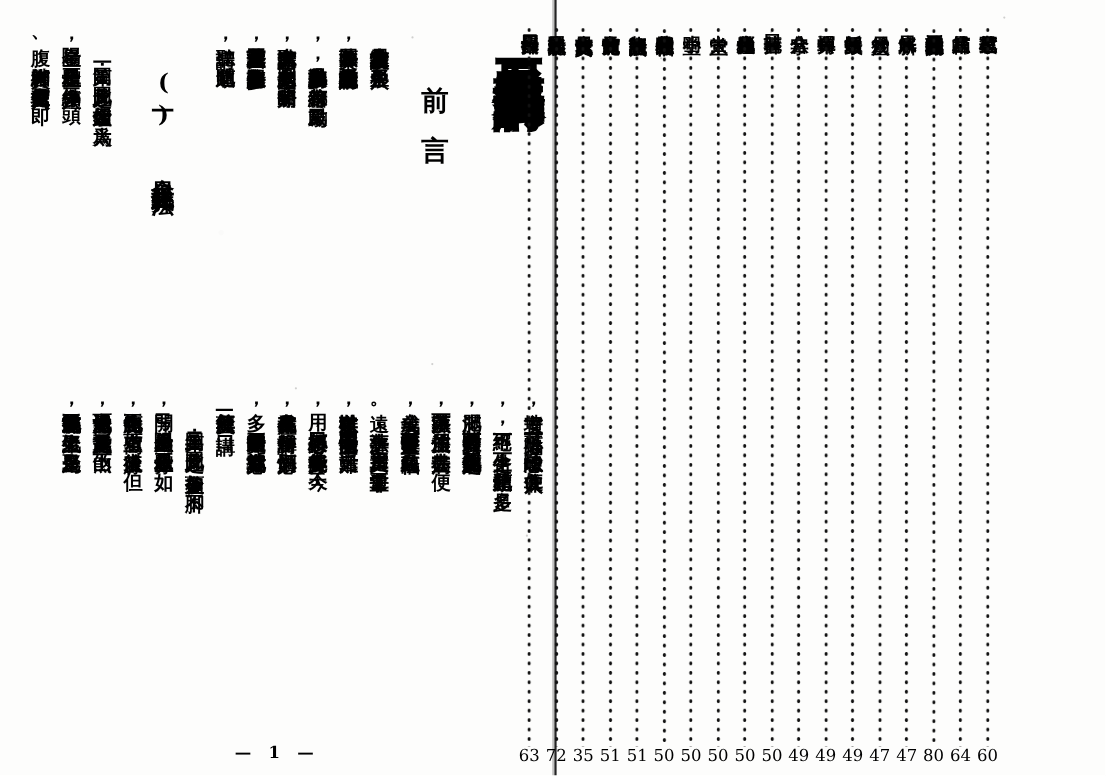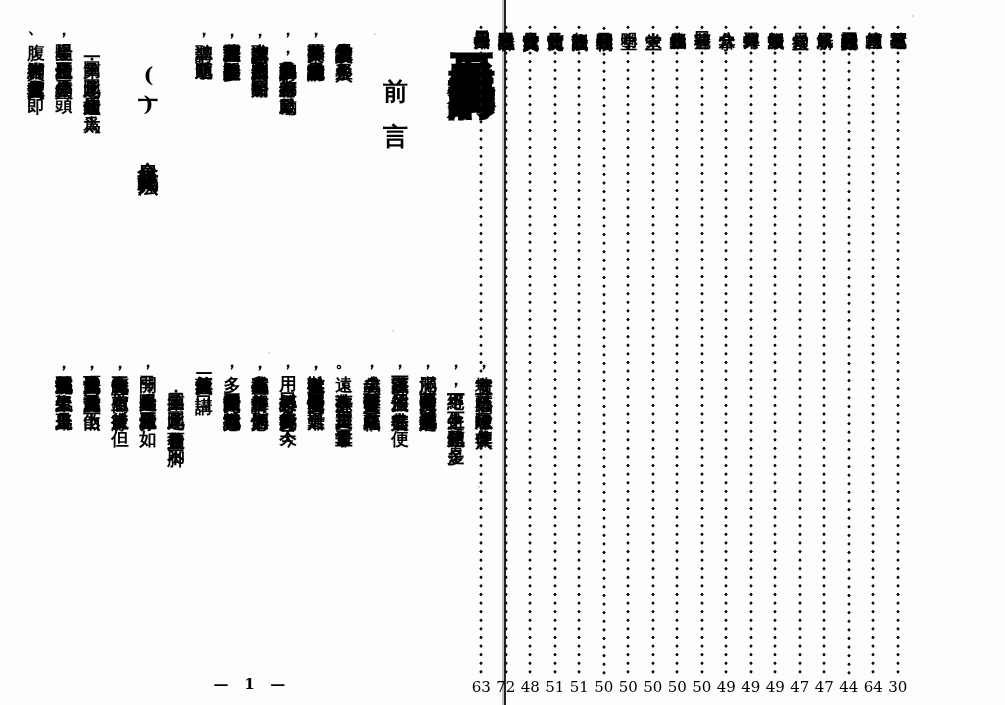--- a/index.html
+++ b/index.html
@@ -291,36 +291,36 @@
           <div class="toc-leader"></div>
         </div>
         <div class="toc-entry">
           <div class="toc-label">第七破軍星</div>
           <div class="toc-leader"></div>
         </div>
       </div>
     <div class="toc-nums" id="toc-nums">
         <div class="toc-num">63</div>
         <div class="toc-num">72</div>
-        <div class="toc-num">48</div>
+        <div class="toc-num">35</div>
         <div class="toc-num">51</div>
         <div class="toc-num">51</div>
         <div class="toc-num">50</div>
         <div class="toc-num">50</div>
         <div class="toc-num">50</div>
         <div class="toc-num">50</div>
         <div class="toc-num">50</div>
         <div class="toc-num">49</div>
         <div class="toc-num">49</div>
         <div class="toc-num">49</div>
         <div class="toc-num">47</div>
         <div class="toc-num">47</div>
-        <div class="toc-num">44</div>
+        <div class="toc-num">80</div>
         <div class="toc-num">64</div>
-        <div class="toc-num">30</div>
+        <div class="toc-num">60</div>
       </div>
   </div>
 
   <div class="speck" style="left:392px; top:330px;"></div>
   <div class="speck" style="left:374px; top:33px;"></div>
   <div class="speck" style="left:478px; top:486px;"></div>
   <div class="speck" style="left:700px; top:28px;"></div>
   <div class="speck" style="left:820px; top:36px;"></div>
   <div class="speck" style="left:912px; top:15px;"></div>
   <div class="speck" style="left:600px; top:52px;"></div>

